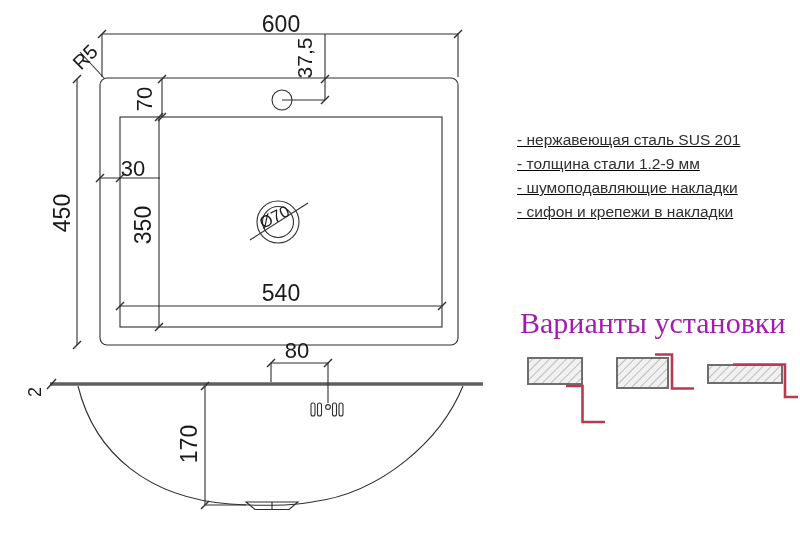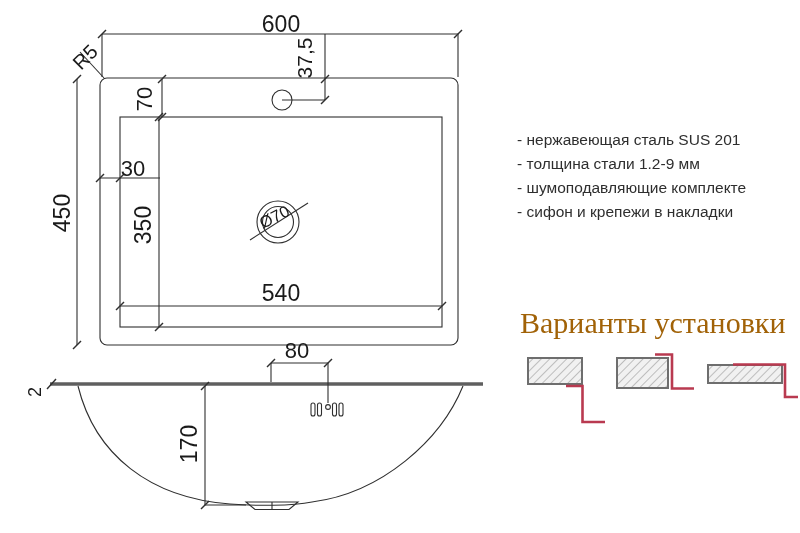--- a/index.html
+++ b/index.html
@@ -1,23 +1,23 @@
 <!DOCTYPE html>
 <html><head>
 <meta charset="utf-8">
 <style>
   html,body{margin:0;padding:0;background:#ffffff;}
   .canvas{position:relative;width:800px;height:533px;background:#ffffff;overflow:hidden;
           font-family:"Liberation Sans",sans-serif;}
   .drawing-svg{position:absolute;left:0;top:0;}
-  .spec-list{position:absolute;left:517px;top:128px;width:280px;}
+  .spec-list{position:absolute;left:517px;top:128px;width:280px;text-decoration:underline;}
   .spec-item{font-size:15.5px;color:#2e2e2e;line-height:24px;white-space:nowrap;
              font-family:"Liberation Sans",sans-serif;}
   .install-title{position:absolute;left:520px;top:306px;width:280px;
-                 font-family:"Liberation Serif",serif;font-size:30px;color:#a16207;
+                 font-family:"Liberation Serif",serif;font-size:30px;color:#a21caf;
                  white-space:nowrap;}
   text.dim{font-family:"Liberation Sans",sans-serif;fill:#1a1a1a;}
 </style>
 </head>
 <body>
 
 <div class="canvas">
 
   <svg class="drawing-svg" width="800" height="533" viewBox="0 0 800 533">
     <defs>
@@ -130,19 +130,19 @@
       <g>
         <rect x="708" y="365" width="74" height="18" fill="url(#hatch)" stroke="#6e6e6e" stroke-width="2"></rect>
         <path d="M 733 364.5 L 785 364.5 L 785 397 L 798 397" fill="none" stroke="#b93a50" stroke-width="2.6"></path>
       </g>
     </g>
   </svg>
 
   <div class="spec-list">
     <div class="spec-item">- нержавеющая сталь SUS 201</div>
     <div class="spec-item">- толщина стали 1.2-9 мм</div>
-    <div class="spec-item">- шумоподавляющие комплекте</div>
+    <div class="spec-item">- шумоподавляющие накладки</div>
     <div class="spec-item">- сифон и крепежи в накладки</div>
   </div>
 
   <div class="install-title">Варианты установки</div>
 
 </div>
 
 </body></html>

